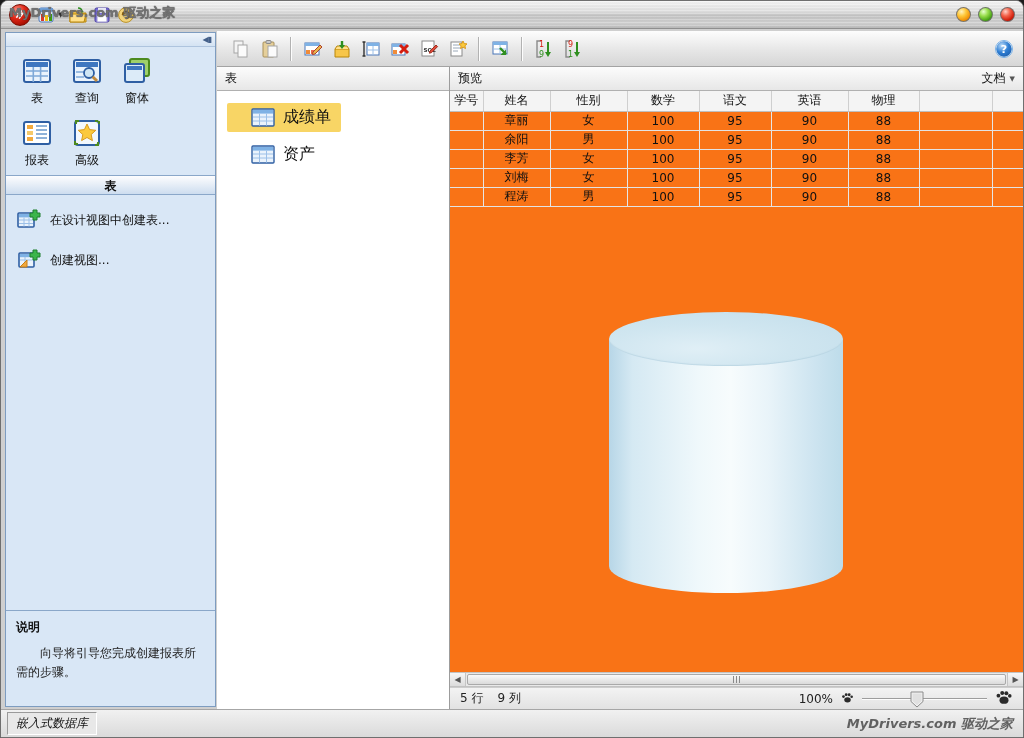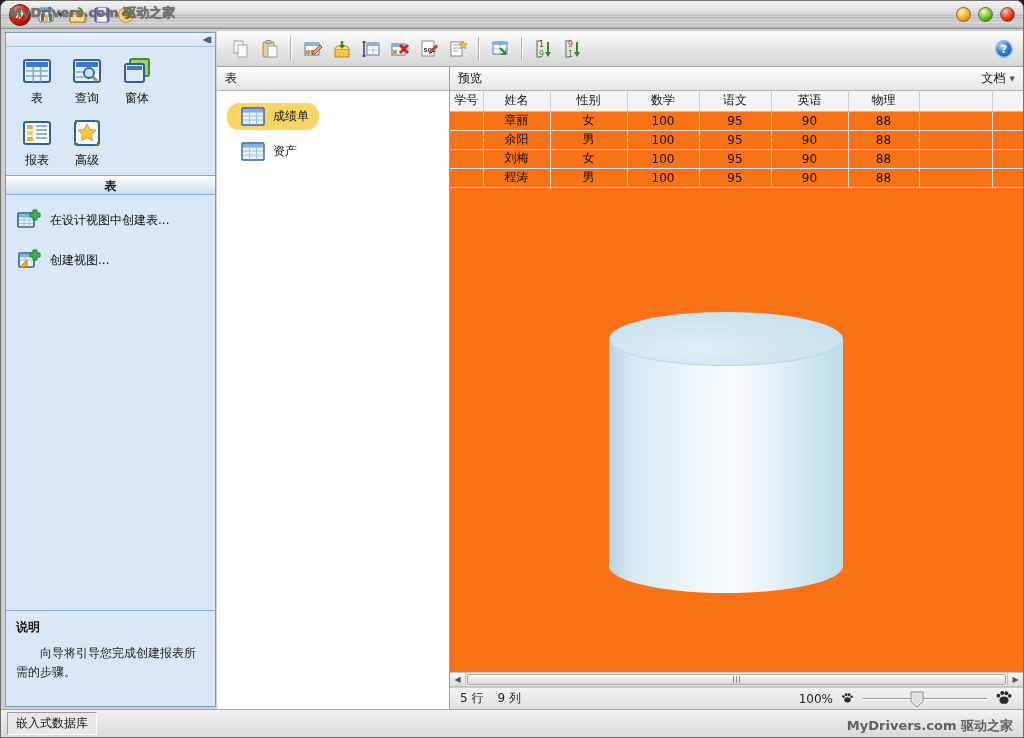--- a/index.html
+++ b/index.html
@@ -58,21 +58,21 @@
   .tsep { width: 2px; height: 24px; margin: 0 5px; border-left: 1px solid #b2b2b2; border-right: 1px solid #fdfdfd; }
   .tb-spacer { flex: 1 1 auto; }
 
   .panels { flex: 1 1 auto; display: flex; min-height: 0; }
   .panel-hdr { height: 24px; flex: 0 0 24px; display: flex; align-items: center; padding: 0 8px; font-size: 12px; color: #111;
     background: linear-gradient(180deg,#fcfcfc,#e7e7e7); border-bottom: 1px solid #b0b0b0; }
 
   
   .mid-panel { flex: 0 0 233px; background: #fff; border-right: 1px solid #9c9c9c; display: flex; flex-direction: column; }
   .mid-list { padding: 12px 10px; display: flex; flex-direction: column; gap: 8px; align-items: flex-start; }
-  .list-item { display: inline-flex; align-items: center; gap: 8px; font-size: 12px; color: #111; padding: 4px 10px 4px 14px; border-radius: 12px; }
+  .list-item { display: inline-flex; align-items: center; gap: 8px; font-size: 16px; color: #111; padding: 4px 10px 4px 24px; border-radius: 2px; }
   .list-item.selected { background: #f8d565; }
 
   
   .prev-panel { flex: 1 1 auto; background: #fff; display: flex; flex-direction: column; min-width: 0; }
   .prev-hdr .doc-dd { margin-left: auto; display: inline-flex; align-items: center; gap: 4px; }
   .doc-dd .dd-arrow { font-size: 7px; color: #555; }
   .prev-body { flex: 1 1 auto; position: relative; overflow: hidden; background: #f97316; }
   table.grid { border-collapse: collapse; table-layout: fixed; width: 100%; }
   table.grid th { height: 20px; font-size: 12px; font-weight: normal; color: #111; background: #f4f4f4;
     border-right: 1px solid #cfcfcf; border-bottom: 1px solid #bfbfbf; text-align: center; overflow: hidden; }
@@ -104,22 +104,22 @@
     background: linear-gradient(180deg,#f3f3f3,#e2e2e2); border-top: 1px solid #cdcdcd; }
   .ps-left { display: flex; gap: 14px; }
   .ps-right { margin-left: auto; display: flex; align-items: center; gap: 8px; }
   .zoom-track { position: relative; width: 125px; height: 14px; display: flex; align-items: center; }
   .zoom-track .line { width: 100%; height: 2px; background: #9d9d9d; border-bottom: 1px solid #fdfdfd; }
   .zoom-thumb { position: absolute; left: 48px; top: -1px; }
   .paw-sm svg { width: 13px; height: 13px; }
   .paw-lg svg { width: 18px; height: 18px; }
 
   
-  .statusbar { flex: 0 0 26px; display: flex; align-items: flex-end; gap: 6px; padding: 2px 6px;
-    background: linear-gradient(180deg,#f1f1f1,#dadada); border-top: 1px solid #a6a6a6; position: relative; }
+  .statusbar { flex: 0 0 26px; display: flex; align-items: center; gap: 6px; padding: 2px 6px;
+    background: linear-gradient(180deg,#f1f1f1,#dadada); border-top: 1px solid #a6a6a6; position: relative; font-style: italic; }
   .sb-cell { font-size: 12px; color: #111; padding: 2px 8px; background: #e8e8e8;
     border: 1px solid; border-color: #9a9a9a #ffffff #ffffff #9a9a9a; }
   .watermark-bottom { margin-left: auto; font-size: 13px; font-weight: bold; color: rgba(90,90,90,.95); padding-right: 4px; }
 </style>
 </head>
 <body>
 
 <div class="window">
 
   <div class="titlebar">
@@ -448,20 +448,31 @@
                     <td>男</td>
                     <td>100</td>
                     <td>95</td>
                     <td>90</td>
                     <td>88</td>
                     <td></td>
                     <td></td>
                   </tr>
                   <tr>
                     <td></td>
+                    <td>李芳</td>
+                    <td>女</td>
+                    <td>100</td>
+                    <td>95</td>
+                    <td>90</td>
+                    <td>88</td>
+                    <td></td>
+                    <td></td>
+                  </tr>
+                  <tr>
+                    <td></td>
                     <td>刘梅</td>
                     <td>女</td>
                     <td>100</td>
                     <td>95</td>
                     <td>90</td>
                     <td>88</td>
                     <td></td>
                     <td></td>
                   </tr>
                   <tr>

